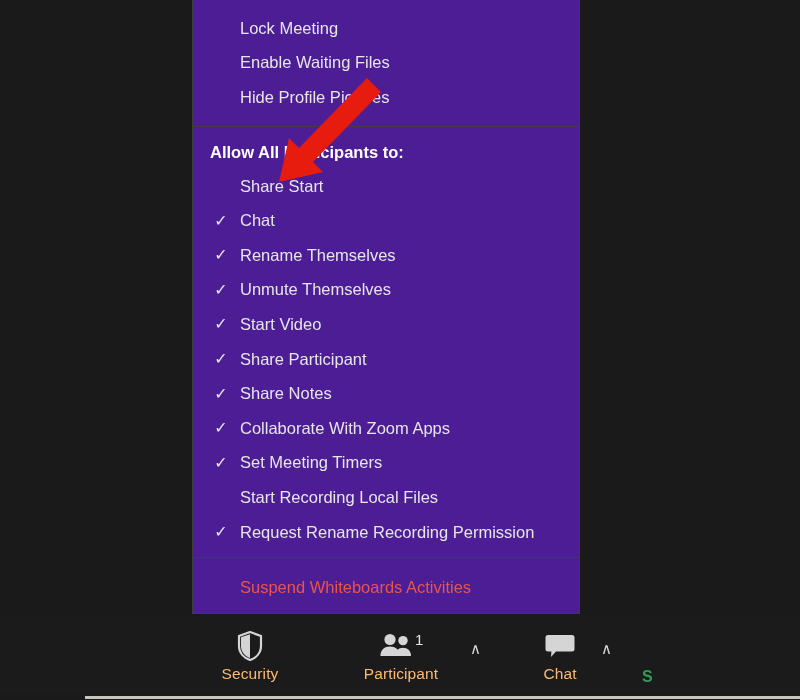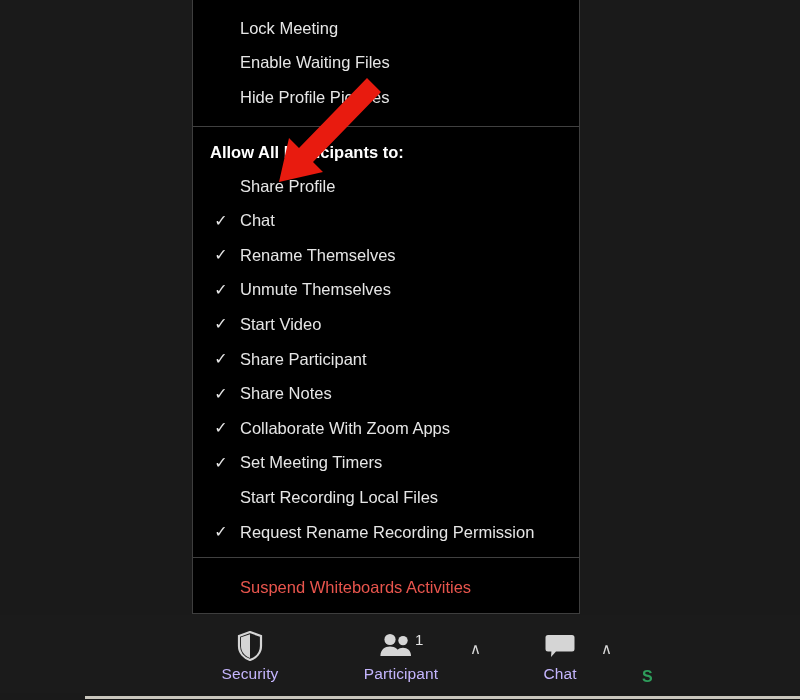--- a/index.html
+++ b/index.html
@@ -9,21 +9,21 @@
     font-family: "Liberation Sans", sans-serif;
     overflow: hidden;
   }
   #root { position: relative; width: 800px; height: 700px; }
 
   
   .menu {
     position: absolute;
     left: 192px; top: -1px;
     width: 388px; height: 615px;
-    background: #000000;
+    background: #4c1d95;
     border: 1px solid #3e3e3e;
     border-top: none;
   }
   .menu-section { padding: 0; }
   .divider { height: 1px; background: #404040; width: 100%; }
 
   .m-item {
     position: relative;
     height: 34.6px;
     display: flex;
@@ -85,21 +85,21 @@
   }
   .tb-ico {
     height: 34px;
     display: flex;
     align-items: center;
     justify-content: center;
   }
   .tb-lbl {
     margin-top: 2px;
     font-size: 15.5px;
-    color: #c4b5fd;
+    color: #fdba74;
     letter-spacing: .1px;
   }
   .caret {
     position: absolute;
     top: 26px;
     color: #d8d8d8;
     font-size: 15px;
     line-height: 1;
     cursor: pointer;
   }
@@ -137,21 +137,21 @@
     </div>
 
     <div class="divider"></div>
 
     <div class="menu-section sec-mid">
       <div class="m-item header">
         <span class="lbl">Allow All Participants to:</span>
       </div>
 
       <div class="m-item">
-        <span class="lbl">Share Profile</span>
+        <span class="lbl">Share Start</span>
       </div>
 
       <div class="m-item">
         <span class="check">✓</span>
         <span class="lbl">Chat</span>
       </div>
 
       <div class="m-item">
         <span class="check">✓</span>
         <span class="lbl">Rename Themselves</span>

